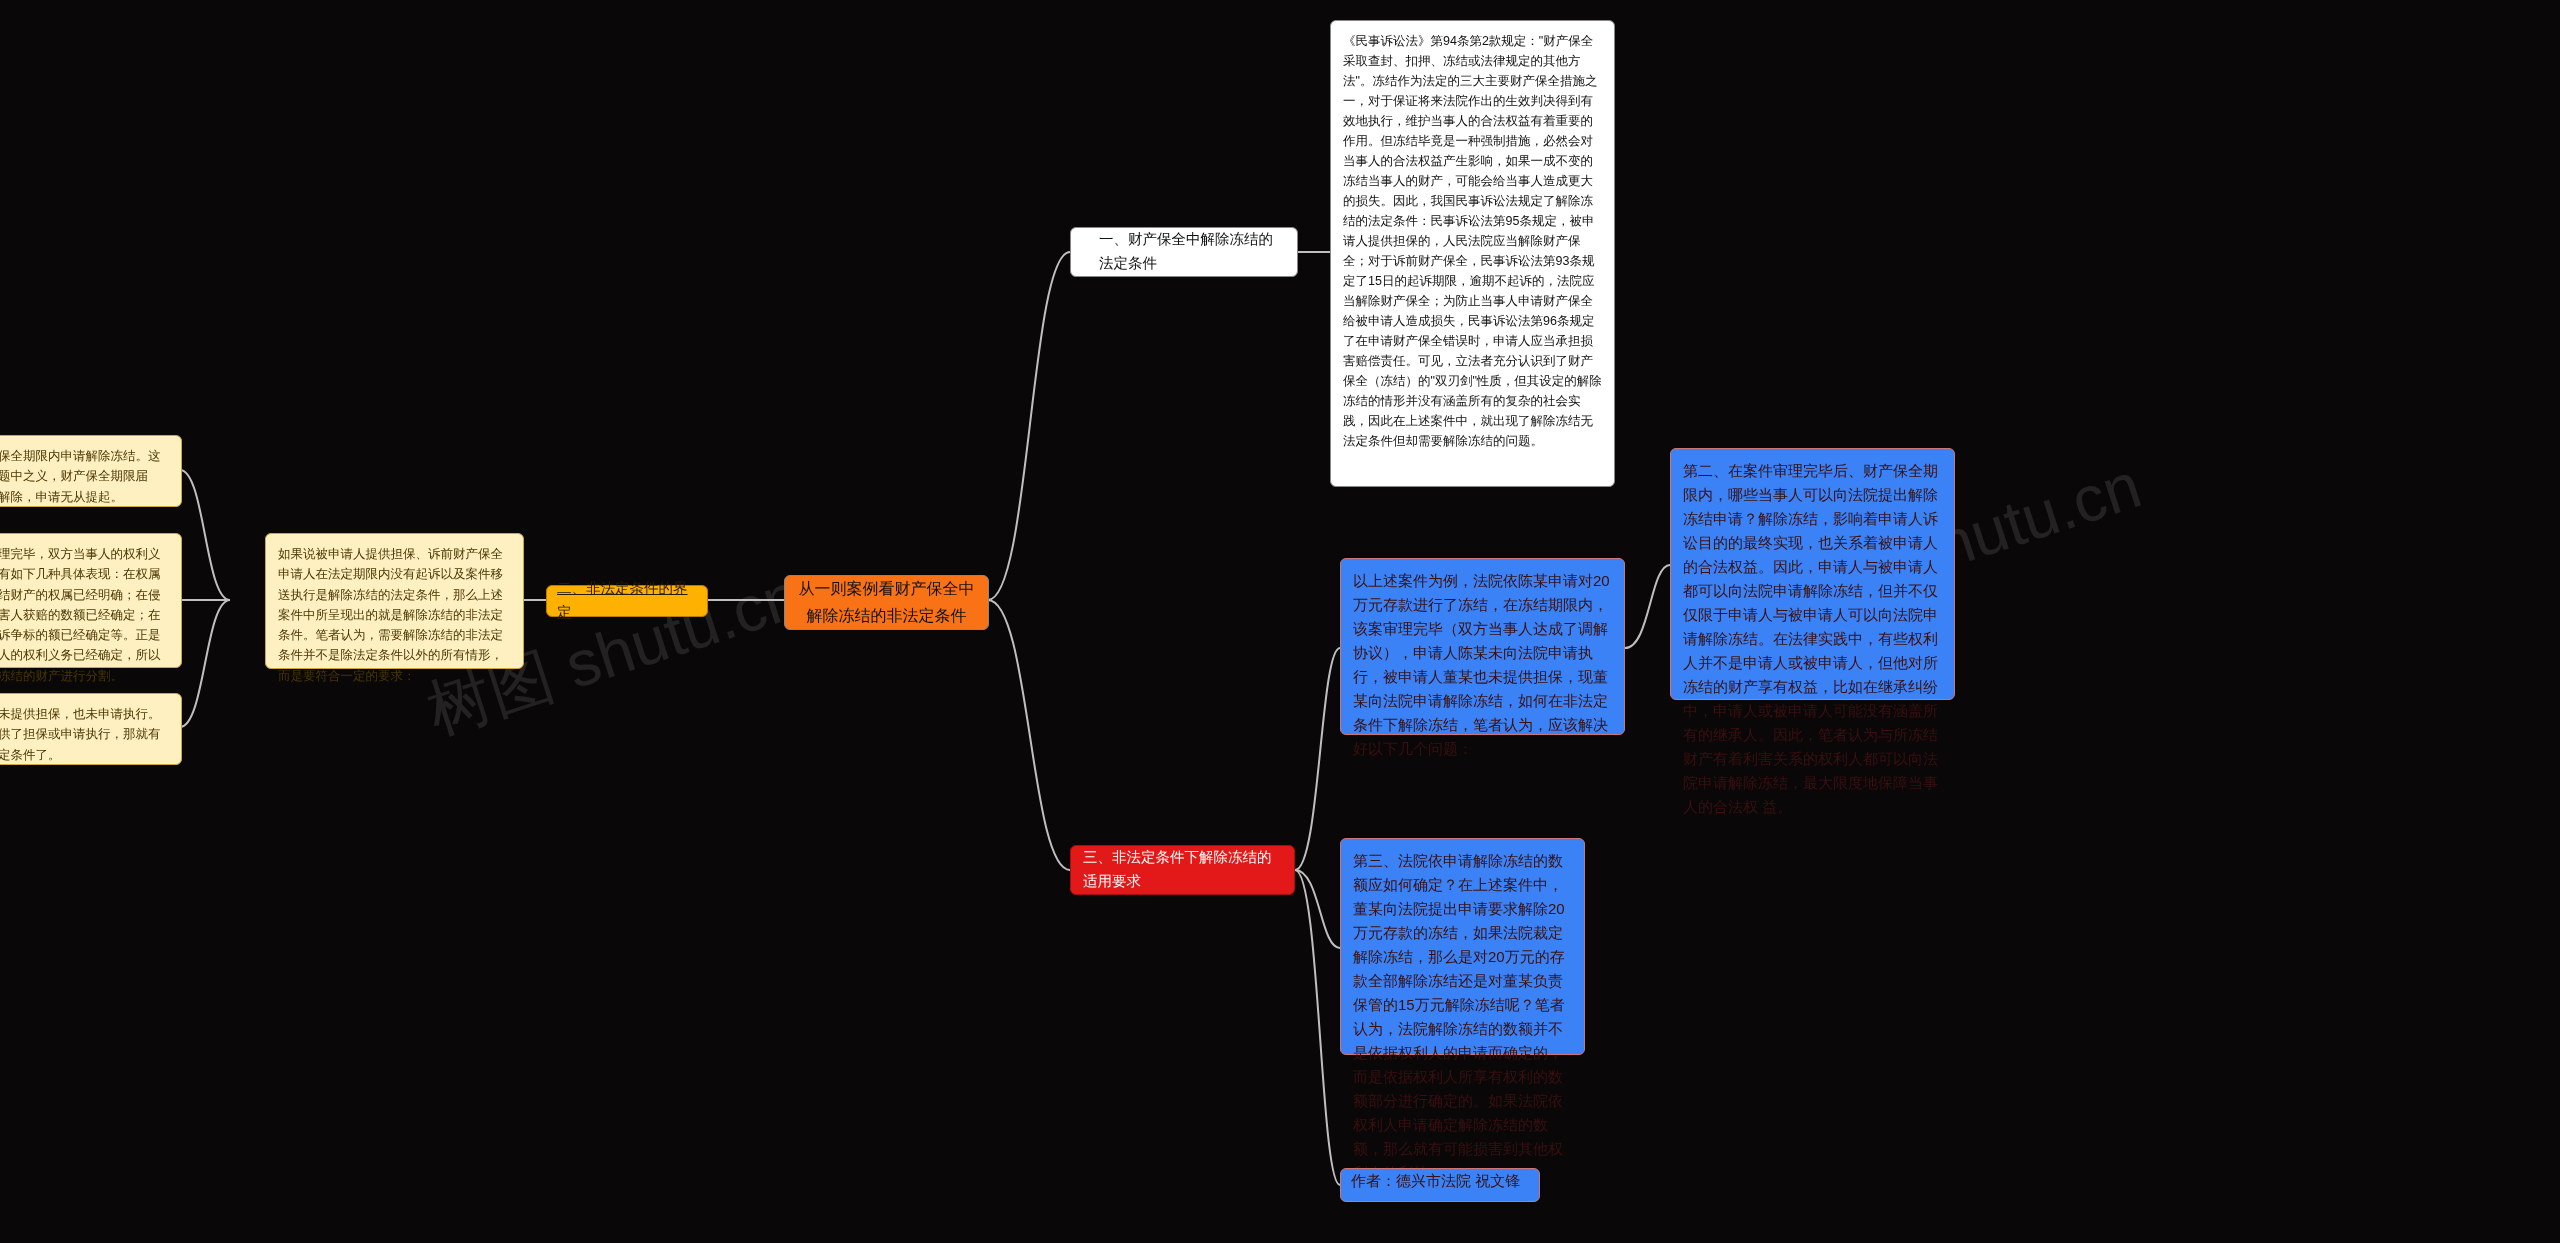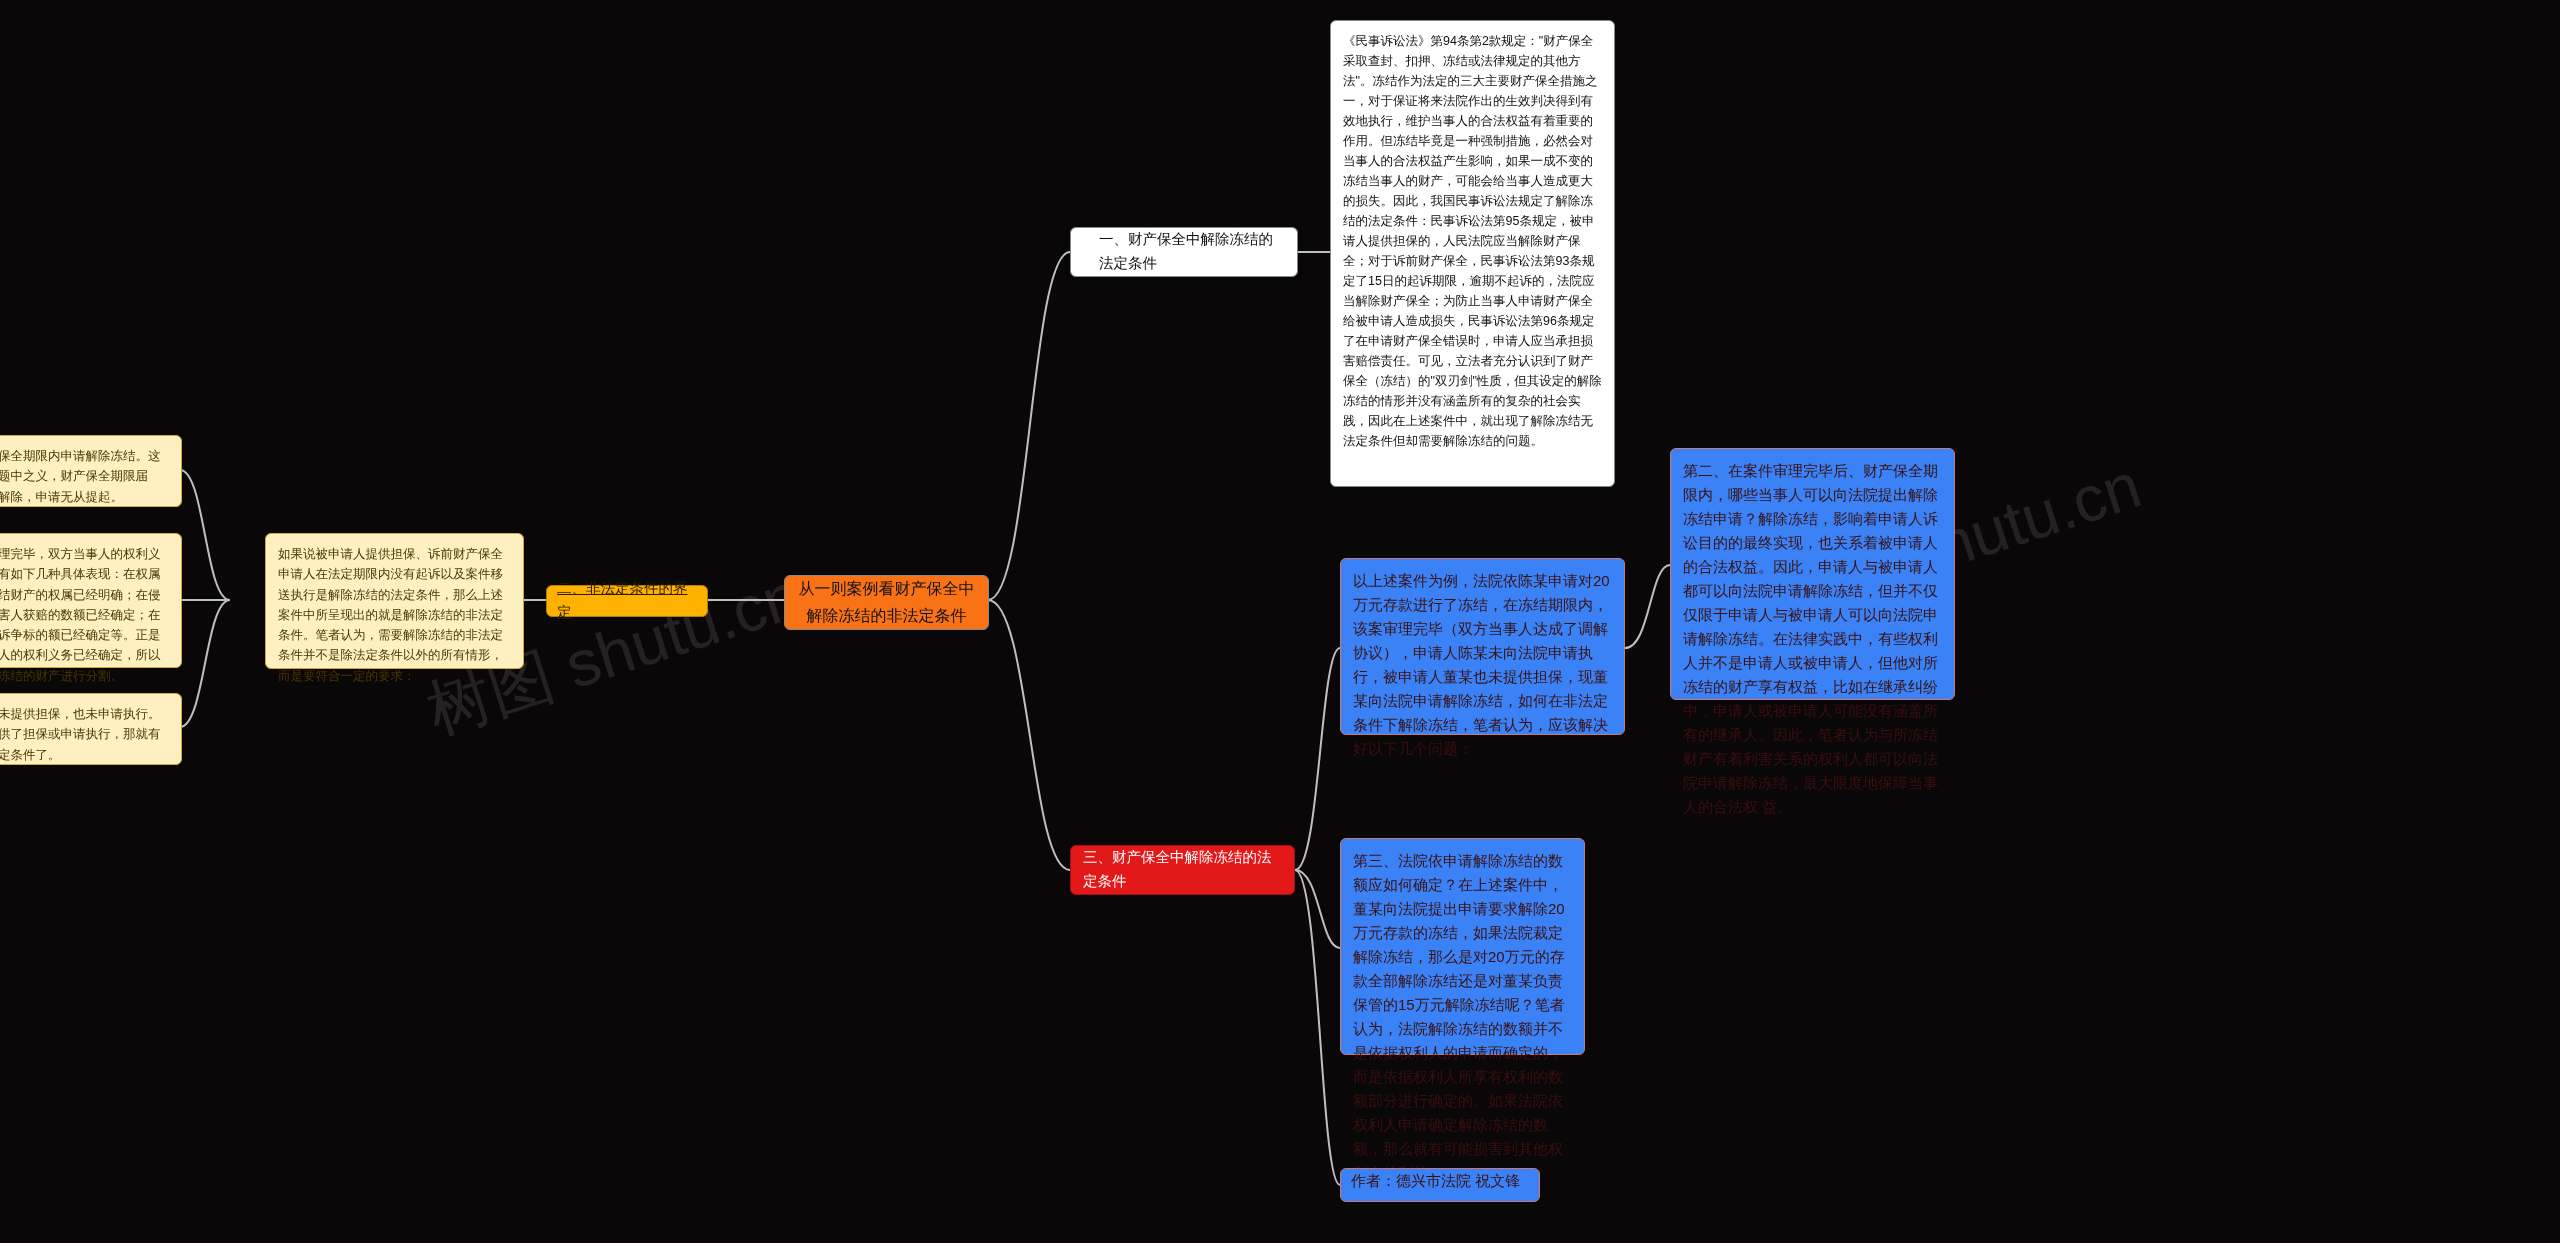--- a/index.html
+++ b/index.html
@@ -81,21 +81,21 @@
     <path d="M 230 600 C 205 600, 205 727, 180 727"></path>
   </g>
 </svg>
 
 <div class="node node-center" style="left:784px; top:575px; width:205px; height:55px;">从一则案例看财产保全中解除冻结的非法定条件</div>
 
 <div class="node node-r1" style="left:1070px; top:227px; width:228px; height:50px;">一、财产保全中解除冻结的法定条件</div>
 
 <div class="node node-r1txt" style="left:1330px; top:20px; width:285px; height:467px;">《民事诉讼法》第94条第2款规定："财产保全采取查封、扣押、冻结或法律规定的其他方法"。冻结作为法定的三大主要财产保全措施之一，对于保证将来法院作出的生效判决得到有效地执行，维护当事人的合法权益有着重要的作用。但冻结毕竟是一种强制措施，必然会对当事人的合法权益产生影响，如果一成不变的冻结当事人的财产，可能会给当事人造成更大的损失。因此，我国民事诉讼法规定了解除冻结的法定条件：民事诉讼法第95条规定，被申请人提供担保的，人民法院应当解除财产保全；对于诉前财产保全，民事诉讼法第93条规定了15日的起诉期限，逾期不起诉的，法院应当解除财产保全；为防止当事人申请财产保全给被申请人造成损失，民事诉讼法第96条规定了在申请财产保全错误时，申请人应当承担损害赔偿责任。可见，立法者充分认识到了财产保全（冻结）的"双刃剑"性质，但其设定的解除冻结的情形并没有涵盖所有的复杂的社会实践，因此在上述案件中，就出现了解除冻结无法定条件但却需要解除冻结的问题。</div>
 
-<div class="node node-r3" style="left:1070px; top:845px; width:225px; height:50px;">三、财产保全中解除冻结的法定条件</div>
+<div class="node node-r3" style="left:1070px; top:845px; width:225px; height:50px;">三、非法定条件下解除冻结的适用要求</div>
 
 <div class="node node-r3txt" style="left:1340px; top:558px; width:285px; height:177px;">以上述案件为例，法院依陈某申请对20万元存款进行了冻结，在冻结期限内，该案审理完毕（双方当事人达成了调解协议），申请人陈某未向法院申请执行，被申请人董某也未提供担保，现董某向法院申请解除冻结，如何在非法定条件下解除冻结，笔者认为，应该解决好以下几个问题：</div>
 
 <div class="node node-r3txt" style="left:1670px; top:448px; width:285px; height:252px;">第二、在案件审理完毕后、财产保全期限内，哪些当事人可以向法院提出解除冻结申请？解除冻结，影响着申请人诉讼目的的最终实现，也关系着被申请人的合法权益。因此，申请人与被申请人都可以向法院申请解除冻结，但并不仅仅限于申请人与被申请人可以向法院申请解除冻结。在法律实践中，有些权利人并不是申请人或被申请人，但他对所冻结的财产享有权益，比如在继承纠纷中，申请人或被申请人可能没有涵盖所有的继承人。因此，笔者认为与所冻结财产有着利害关系的权利人都可以向法院申请解除冻结，最大限度地保障当事人的合法权 益。</div>
 
 <div class="node node-r3txt" style="left:1340px; top:838px; width:245px; height:217px;">第三、法院依申请解除冻结的数额应如何确定？在上述案件中，董某向法院提出申请要求解除20万元存款的冻结，如果法院裁定解除冻结，那么是对20万元的存款全部解除冻结还是对董某负责保管的15万元解除冻结呢？笔者认为，法院解除冻结的数额并不是依据权利人的申请而确定的，而是依据权利人所享有权利的数额部分进行确定的。如果法院依权利人申请确定解除冻结的数额，那么就有可能损害到其他权利人的利益。</div>
 
 <div class="node node-r3txt" style="left:1340px; top:1168px; width:200px; height:34px; padding:0 10px;">作者：德兴市法院 祝文锋</div>
 
 <div class="node node-l1" style="left:546px; top:585px; width:162px; height:32px; padding:6px 10px;text-decoration:underline;">二、非法定条件的界定</div>

